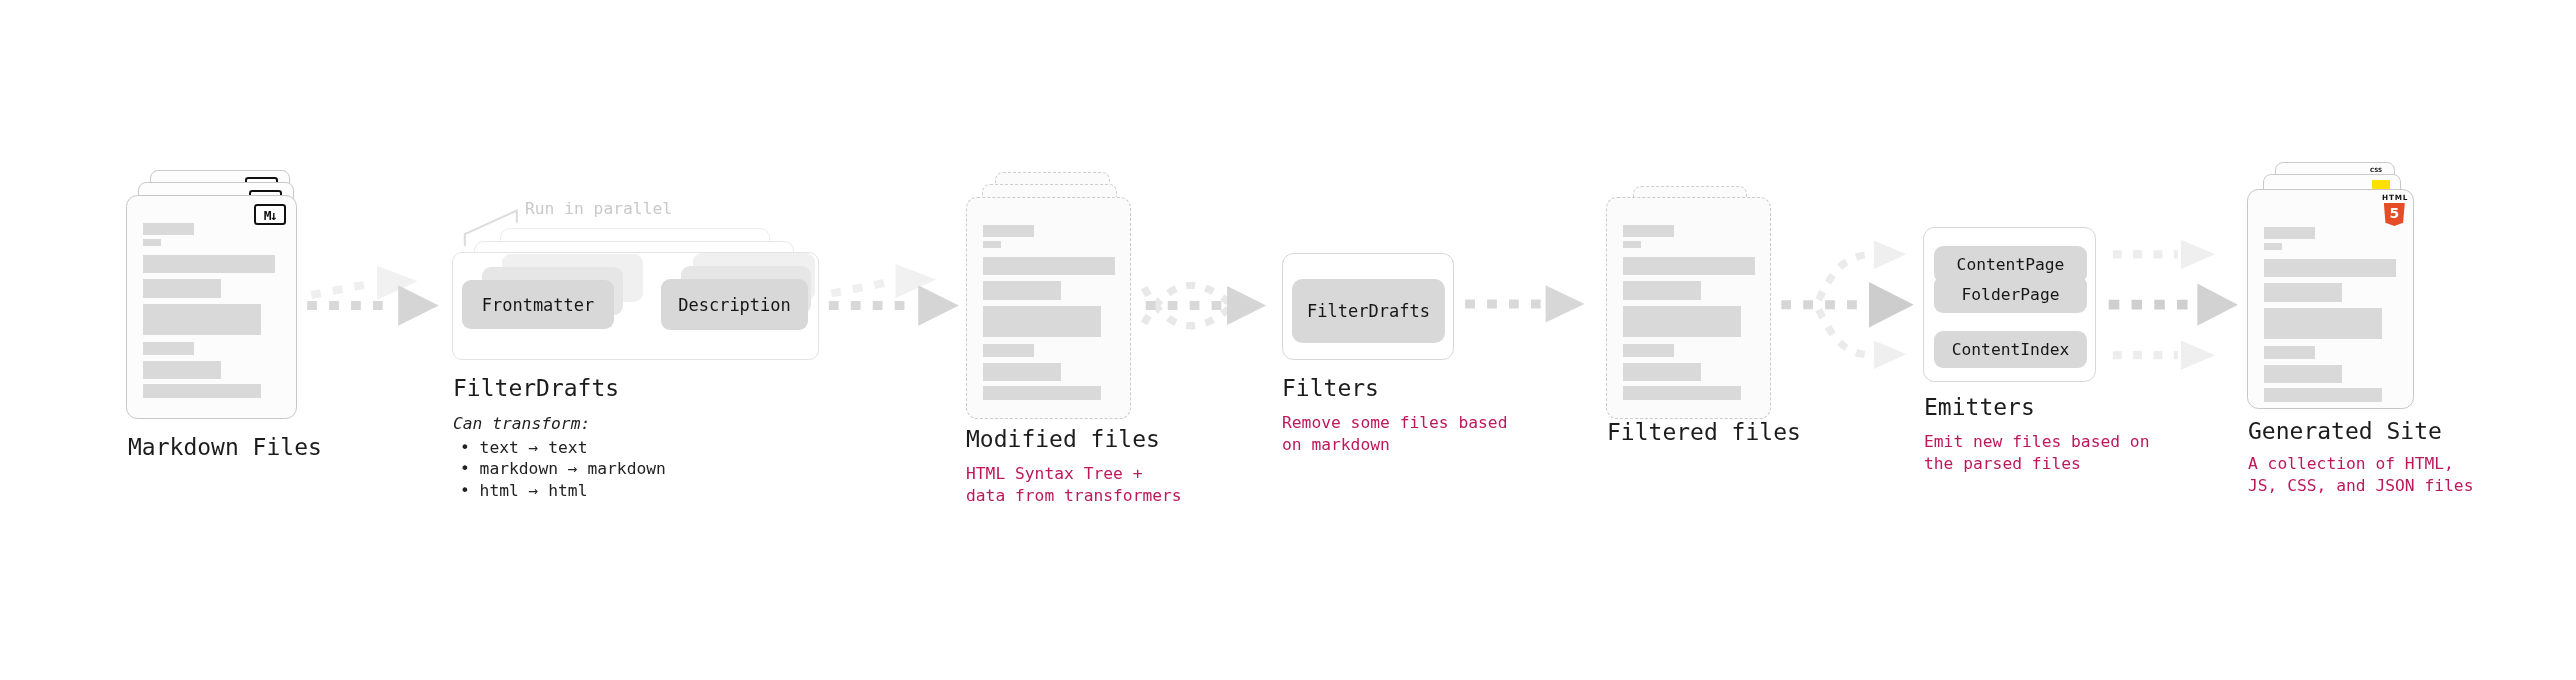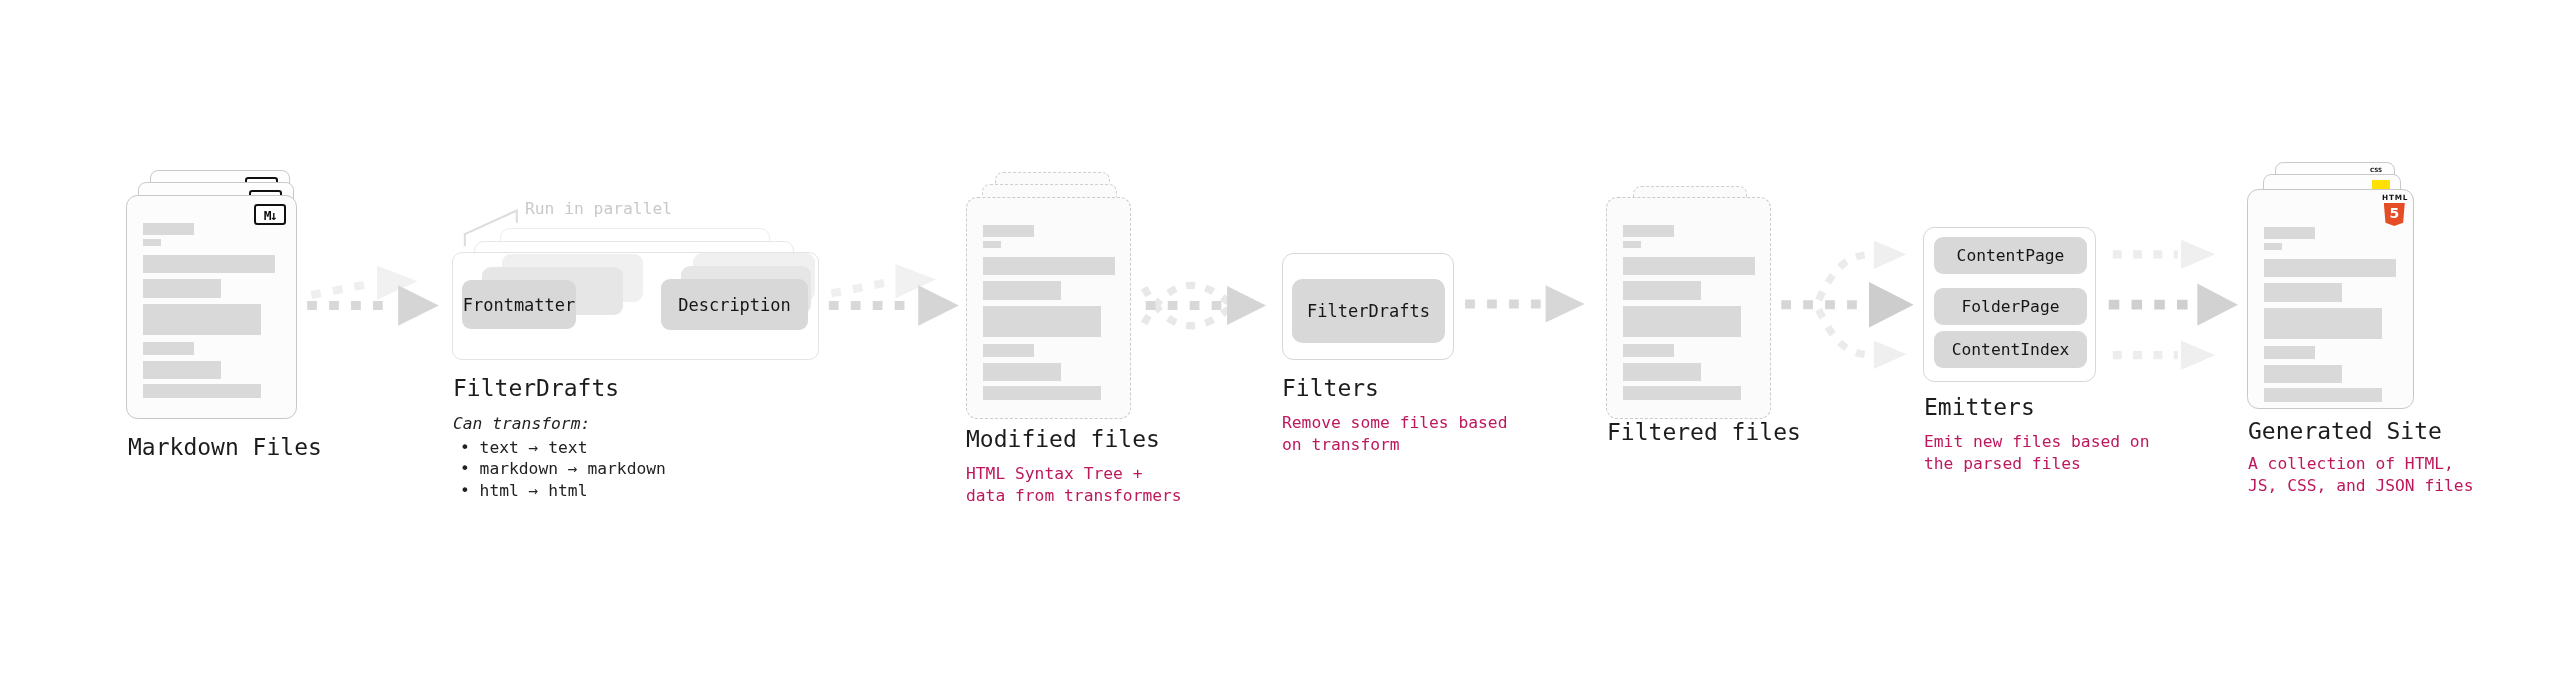--- a/index.html
+++ b/index.html
@@ -130,21 +130,21 @@
   <div class="t-box" style="left:500px;top:228px;width:270px;height:106px;border-color:#ececec;"></div>
   <div class="t-box" style="left:474px;top:241px;width:320px;height:107px;border-color:#e8e8e8;"></div>
   <div class="t-box" style="left:452px;top:252px;width:367px;height:108px;"></div>
 
   <div class="abs" style="left:452px;top:252px;width:367px;height:108px;overflow:hidden;border-radius:9.8px;">
     <div class="pill g2" style="left:50px;top:1.6px;width:141px;height:48px;"></div>
     <div class="pill g1" style="left:30px;top:14.6px;width:141px;height:48px;"></div>
     <div class="pill g2" style="left:241px;top:0.8px;width:122px;height:48px;"></div>
     <div class="pill g1" style="left:229px;top:14px;width:130px;height:48px;"></div>
   </div>
-  <div class="pill" style="left:462px;top:280px;width:114px;height:49px;">
+  <div class="pill" style="left:462px;top:280px;width:152px;height:49px;">
     <span>Frontmatter</span>
   </div>
   <div class="pill" style="left:661px;top:279px;width:147px;height:51px;">
     <span>Description</span>
   </div>
   <div class="stage-label" style="left:453px;top:375px;">FilterDrafts</div>
   <div class="note-head" style="left:453px;top:414px;font-style:italic;">Can transform:</div>
   <div class="bullets" style="left:460px;top:437px;">• text → text</div>
   <div class="bullets" style="left:460px;top:458px;">• markdown → markdown</div>
   <div class="bullets" style="left:460px;top:480px;">• html → html</div>
@@ -173,21 +173,21 @@
 </div>
 
 <div>
   <div class="frame-box" style="left:1282px;top:253px;width:172px;height:107px;"></div>
   <div class="pill" style="left:1292px;top:279px;width:153px;height:64px;border-radius:10.6px;">
     <span>FilterDrafts</span>
   </div>
   <div class="stage-label" style="left:1282px;top:375px;">Filters</div>
   <div class="stage-desc" style="left:1282px;top:412px;">
     <div>Remove some files based</div>
-    <div>on transform</div>
+    <div>on markdown</div>
   </div>
 </div>
 
 <div>
   <div class="tab-card dashed" style="left:1633px;top:186px;width:114px;height:41px;"></div>
   <div class="file-card dashed" style="left:1606px;top:197px;width:165px;height:222px;">
     <div class="bars">
       <div class="bar" style="width:51px;height:12.2px;margin-bottom:4.1px;"></div>
       <div class="bar" style="width:18px;height:6.5px;margin-bottom:9px;"></div>
       <div class="bar" style="width:132px;height:18px;margin-bottom:6.5px;"></div>
@@ -196,24 +196,24 @@
       <div class="bar" style="width:51px;height:13px;margin-bottom:5.7px;"></div>
       <div class="bar" style="width:78px;height:18.7px;margin-bottom:4.9px;"></div>
       <div class="bar" style="width:118px;height:14px;"></div>
     </div>
   </div>
   <div class="stage-label" style="left:1607px;top:408px;margin-top:11px;">Filtered files</div>
 </div>
 
 <div>
   <div class="frame-box" style="left:1923px;top:227px;width:173px;height:155px;"></div>
-  <div class="pill" style="left:1934px;top:237px;width:153px;height:37px;font-size:16.3px;">
+  <div class="pill" style="left:1934px;top:246px;width:153px;height:37px;font-size:16.3px;">
     <span>ContentPage</span>
   </div>
-  <div class="pill" style="left:1934px;top:288px;width:153px;height:37px;font-size:16.3px;">
+  <div class="pill" style="left:1934px;top:276px;width:153px;height:37px;font-size:16.3px;">
     <span>FolderPage</span>
   </div>
   <div class="pill" style="left:1934px;top:331px;width:153px;height:37px;font-size:16.3px;">
     <span>ContentIndex</span>
   </div>
   <div class="stage-label" style="left:1924px;top:394px;">Emitters</div>
   <div class="stage-desc" style="left:1924px;top:431px;">
     <div>Emit new files based on</div>
     <div>the parsed files</div>
   </div>

